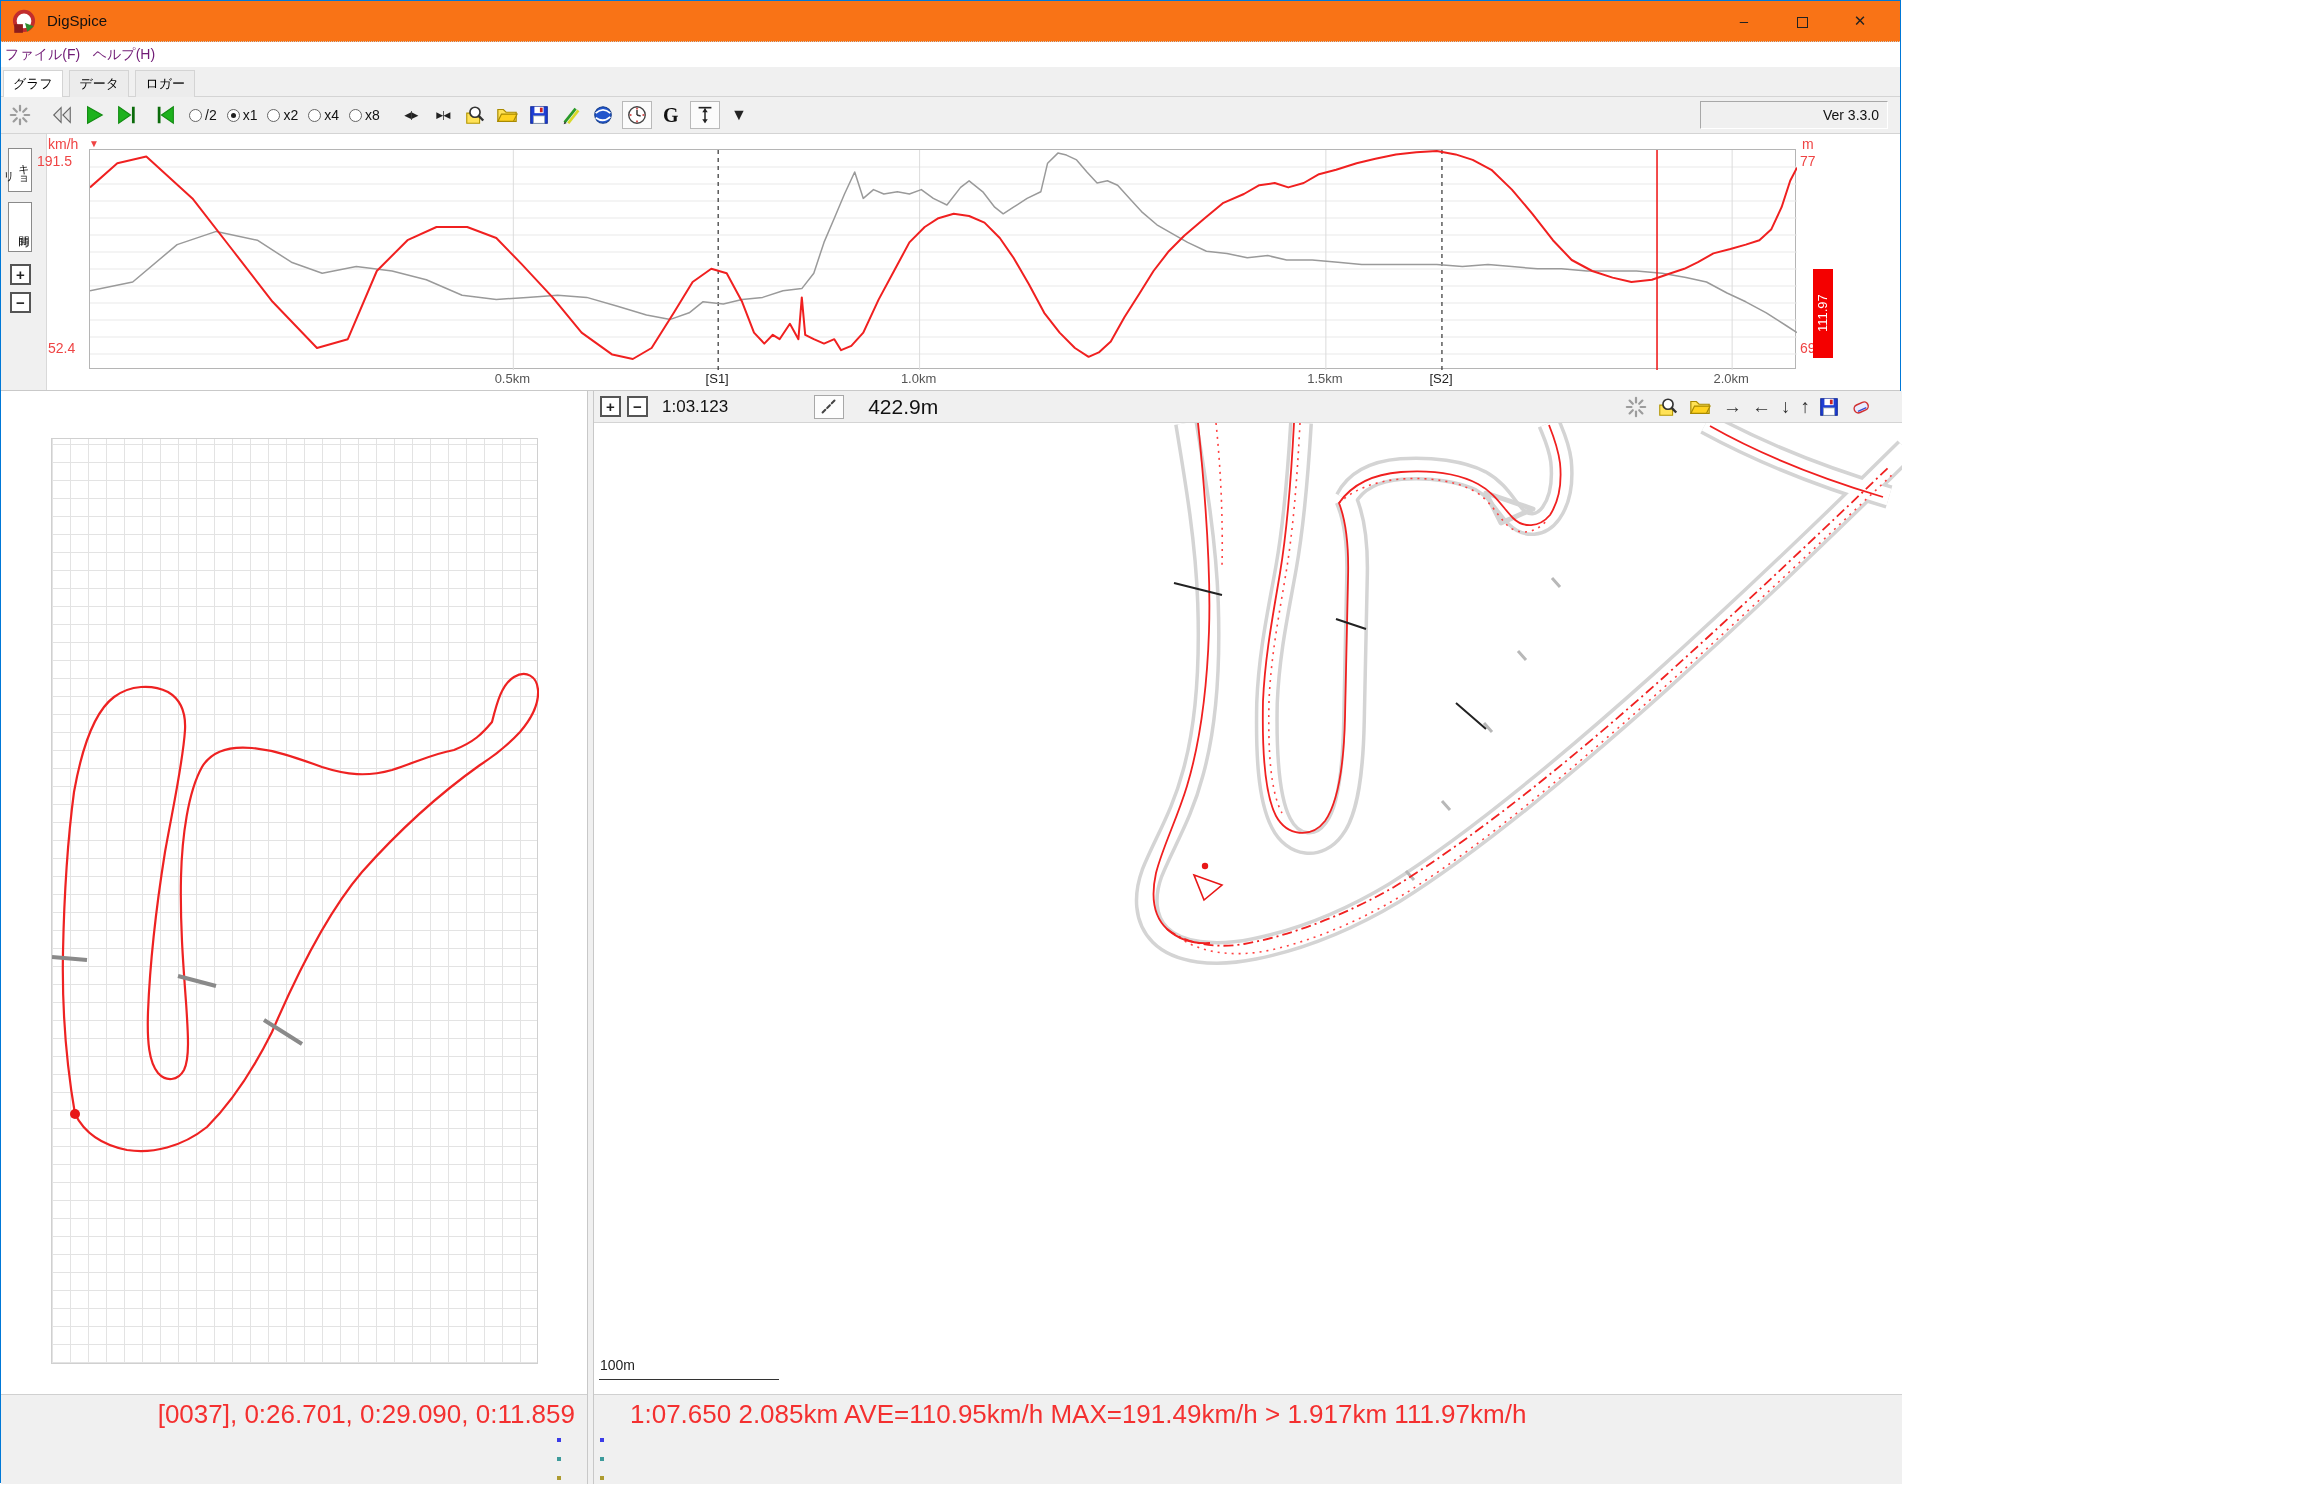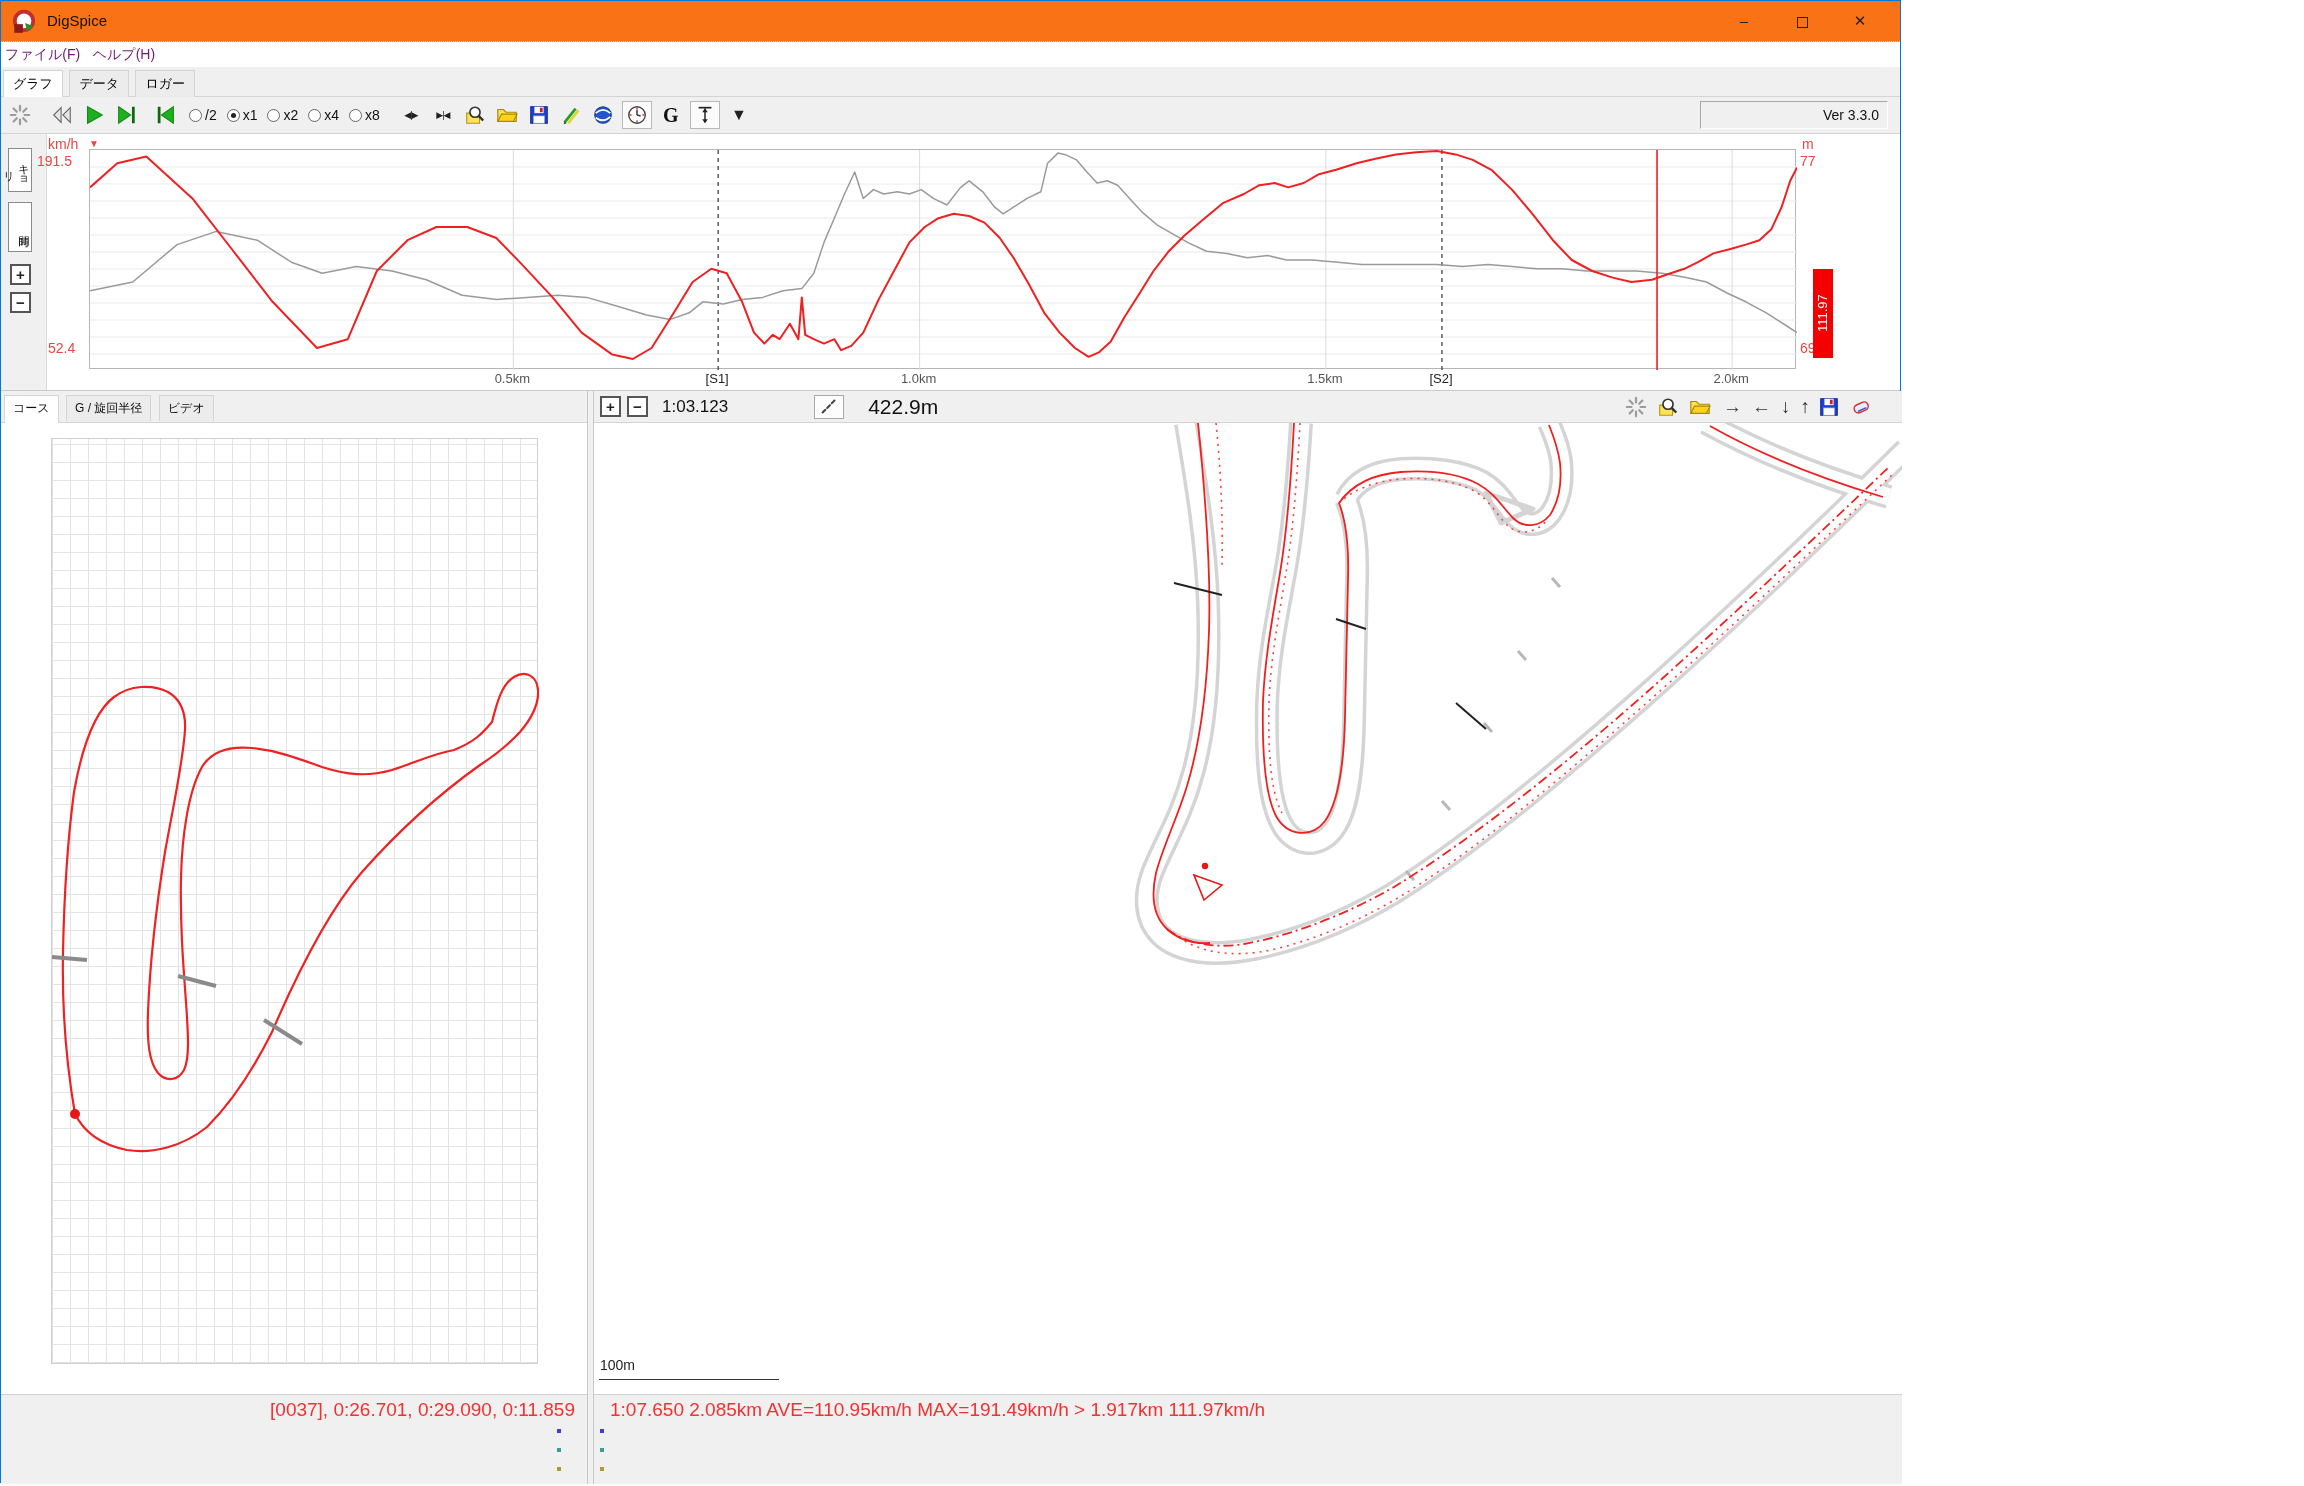--- a/index.html
+++ b/index.html
@@ -58,21 +58,21 @@
   .leftpanel { position:absolute; left:0; top:390px; width:586px; height:1093px; background:#fff; }
   .ptabs { position:absolute; left:0; top:0; width:100%; height:32px; background:#f0f0f0; border-bottom:1px solid #d4d4d4; }
   .ptab { display:inline-block; height:26px; margin-top:4px; margin-left:3px; padding:4px 8px 0; font-size:12px; color:#111; border:1px solid #d4d4d4; border-bottom:none; background:#ececec; }
   .ptab.active { background:#fff; height:28px; margin-top:2px; }
   .mapareaL { position:absolute; left:0; top:32px; width:100%; height:971px; background:#fff; }
   .gridbox { position:absolute; left:50px; top:15px; width:487px; height:926px; border:1px solid #d0d0d0; background:#fff;
              background-image:repeating-linear-gradient(0deg,#e3e3e3 0,#e3e3e3 1px,transparent 1px,transparent 18px),
                               repeating-linear-gradient(90deg,#e3e3e3 0,#e3e3e3 1px,transparent 1px,transparent 18px); }
   .gridbox svg { position:absolute; left:0; top:0; }
   .statusarea { position:absolute; left:0; top:1003px; width:100%; height:90px; background:#f0f0f0; border-top:1px solid #d0d0d0; }
-  .redstatus { font-size:19px; color:#f43030; padding:4px 16px 0; white-space:nowrap; }
+  .redstatus { font-size:26px; color:#f43030; padding:4px 16px 0; white-space:nowrap;margin-left:20px; }
   .redstatus.right { text-align:right; padding-right:12px; }
   .dotrow { height:19px; position:relative; }
   .status-dot { position:absolute; top:8px; width:4px; height:4px; }
   .leftpanel .status-dot { right:26px; }
   .divider { position:absolute; left:586px; top:390px; width:7px; height:1093px; background:#f0f0f0; border-left:1px solid #c8c8c8; border-right:1px solid #c8c8c8; }
   .rightpanel { position:absolute; left:593px; top:390px; width:1308px; height:1093px; background:#fff; }
   .maptb { position:absolute; left:0; top:0; width:100%; height:32px; background:#f0f0f0; border-bottom:1px solid #d4d4d4; display:flex; align-items:center; }
   .maptb .time { font-size:17px; color:#111; margin-left:14px; }
   .maptb .dist { font-size:21px; color:#111; margin-left:24px; }
   .rulerbox { width:30px; height:24px; border:1px solid #a8a8a8; background:#fdfdfd; margin-left:86px; display:inline-flex; align-items:center; justify-content:center; }
@@ -337,25 +337,20 @@
           <span class="xlab" style="left: 511.336px;">0.5km</span>
           <span class="xlab" style="left: 917.602px;">1.0km</span>
           <span class="xlab" style="left: 1323.87px;">1.5km</span>
           <span class="xlab" style="left: 1730.13px;">2.0km</span>
           <span class="xlab sector" style="left: 716.176px;">[S1]</span>
           <span class="xlab sector" style="left: 1439.94px;">[S2]</span>
         </div>
   </div>
 
   <div class="leftpanel">
-    <div class="ptabs">
-      <span class="ptab active">コース</span>
-      <span class="ptab">G / 旋回半径</span>
-      <span class="ptab">ビデオ</span>
-    </div>
     <div class="mapareaL">
       <div class="gridbox">
         <svg id="left-map-svg" width="487" height="926" viewBox="0 0 487 926">
           <path id="lm-track" fill="none" stroke-width="2.2" d="M23,675 C14,623 10,563 11,513 C12,463 14,413 22,353 C30,308 42,273 62,258 C78,246 100,245 116,253 C128,260 134,273 133,291 C131,323 122,363 113,413 C105,463 98,523 96,573 C95,603 97,623 106,634 C114,643 126,642 132,631 C138,619 136,593 134,563 C131,523 128,483 129,438 C130,398 136,353 150,328 C160,311 178,307 200,309 C228,312 250,321 270,328 C295,336 315,338 340,331 C365,323 380,315 402,311 C422,303 430,295 440,283 C445,263 450,245 462,238 C474,231 485,237 486,251 C487,265 480,279 468,293 C455,307 442,317 428,326 C390,353 350,388 310,433 C280,468 250,523 220,593 C200,633 180,663 155,688 C130,708 100,715 75,711 C50,706 32,693 23,675 Z" stroke="#ee2222"></path>
           <path id="lm-ticks" fill="none" stroke="#8a8a8a" stroke-width="4" d="M0,518 L35,521 M126,537 L164,547 M212,581 L250,605"></path>
           <circle id="lm-dot" r="5" fill="#e81717" cx="23" cy="675"></circle>
         </svg>
       </div>
     </div>
     <div class="statusarea">

